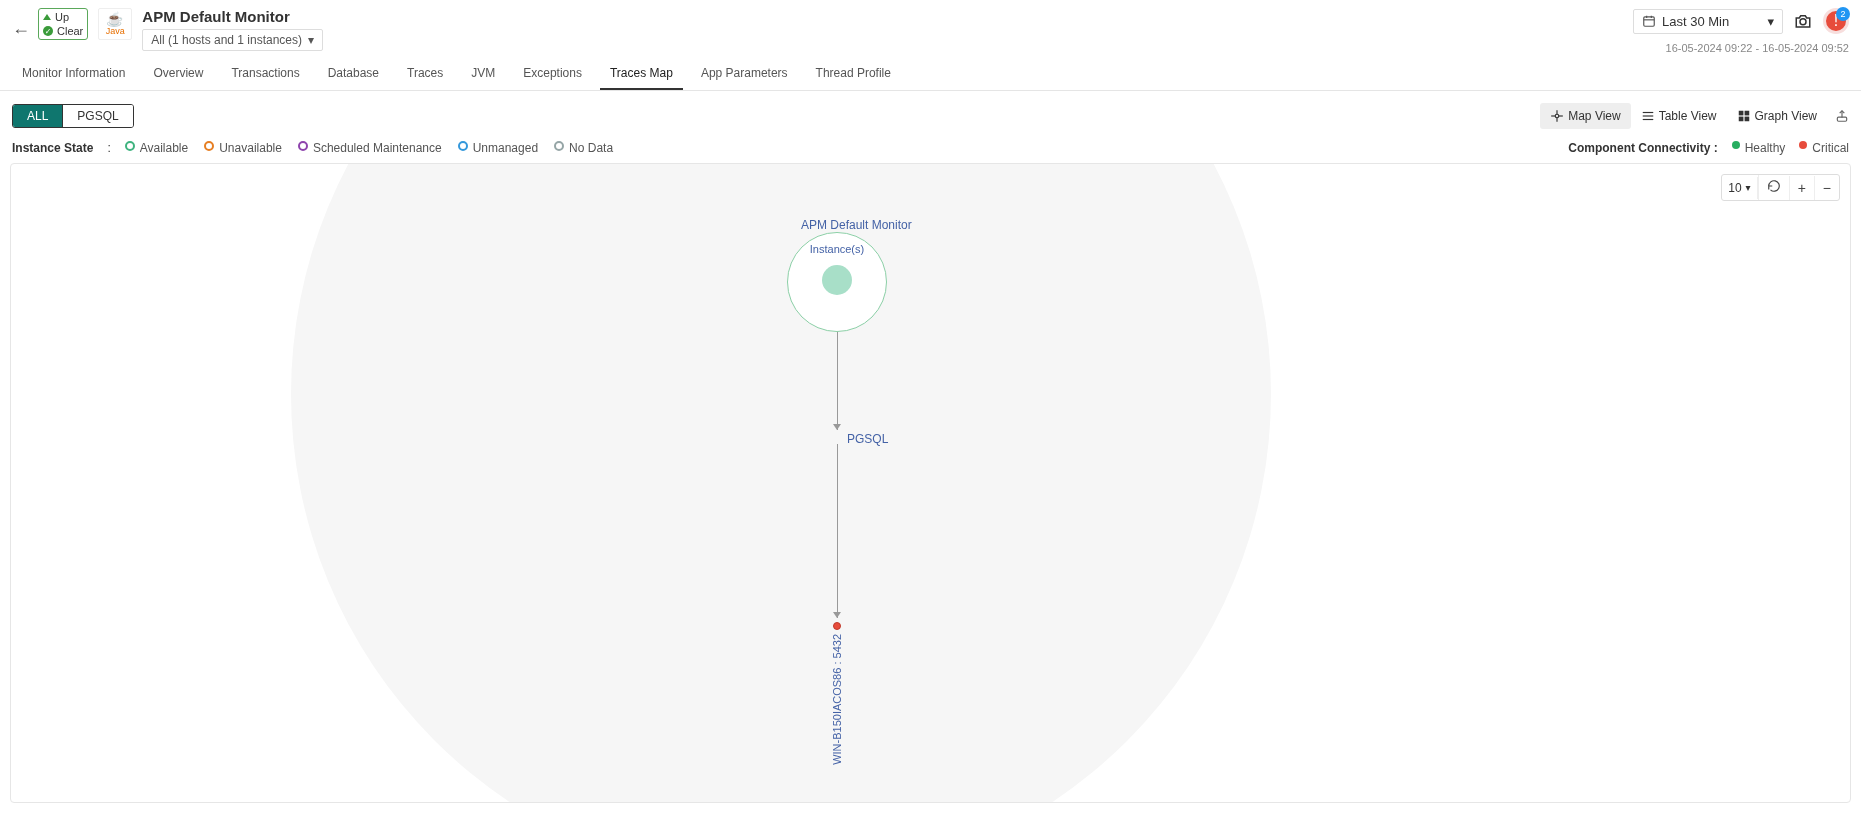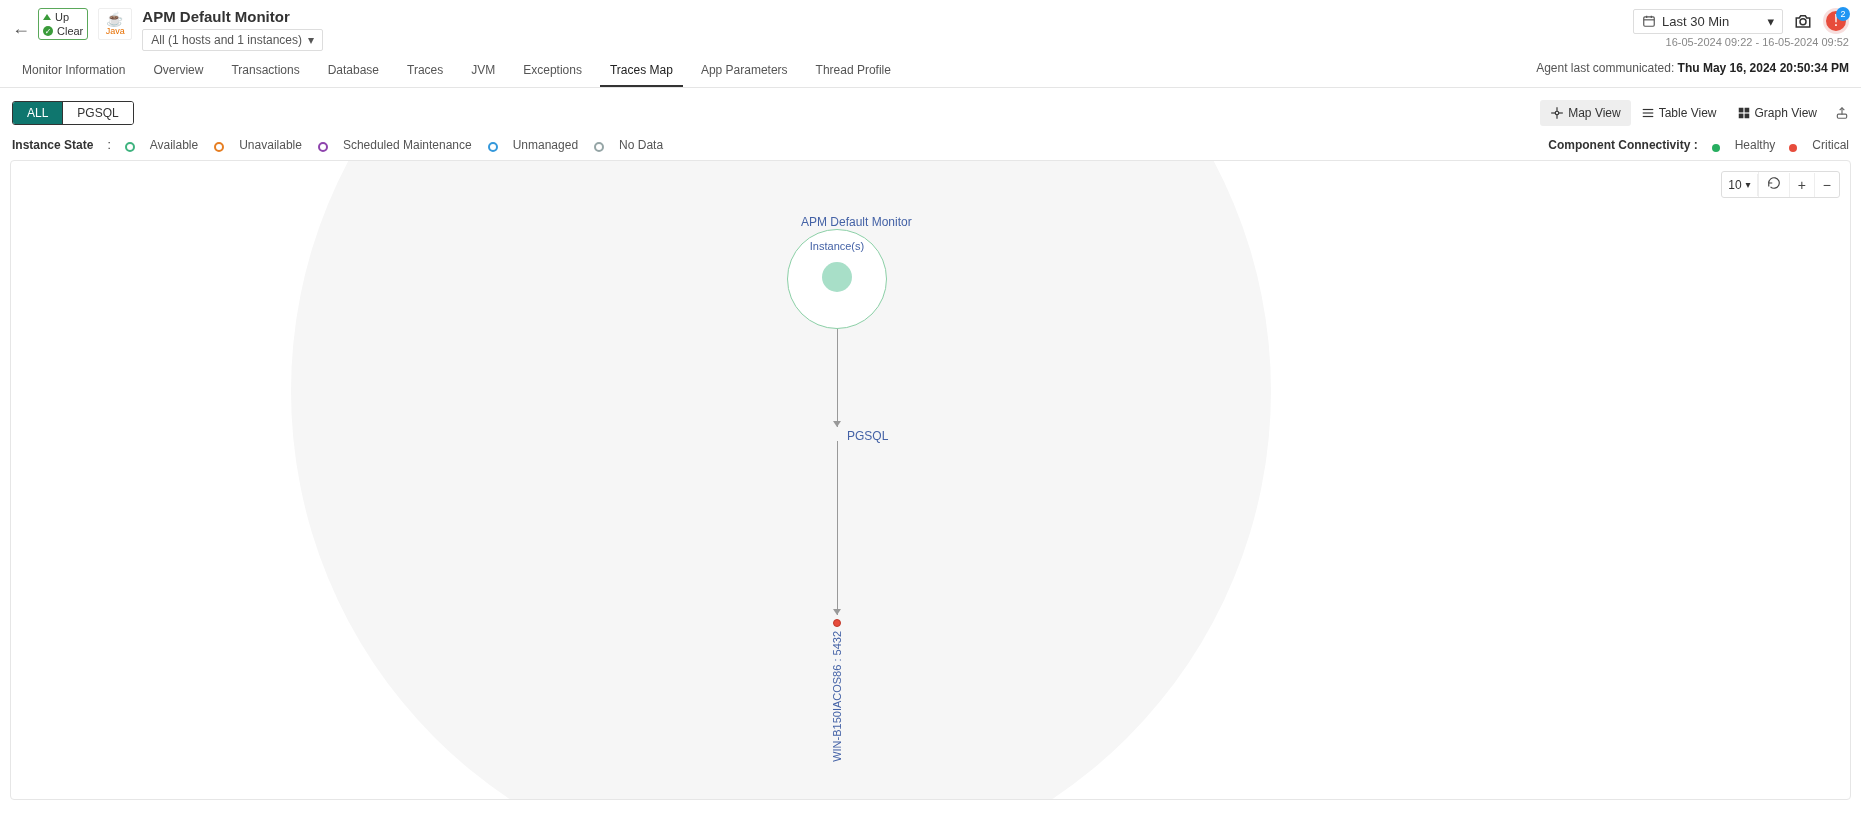--- a/index.html
+++ b/index.html
@@ -10,21 +10,21 @@
 .status-line { display:flex; align-items:center; gap:4px; font-size:11px; }
 .arrow-up { width:0; height:0; border-left:4px solid transparent; border-right:4px solid transparent; border-bottom:6px solid #3a9b3a; display:inline-block;}
 .check-circle { width:10px; height:10px; border-radius:50%; background:#3a9b3a; color:#fff; font-size:8px; display:flex; align-items:center; justify-content:center; }
 .java-icon { width:34px; height:32px; border:1px solid #eee; border-radius:2px; display:flex; flex-direction:column; align-items:center; justify-content:center; margin-right:10px; }
 .java-cup { font-size:14px; color:#e76f00; line-height:1; }
 .java-label { font-size:9px; color:#e76f00; }
 .title-area { flex:0 0 auto; }
 .page-title { font-size:15px; font-weight:600; color:#333; margin-bottom:4px; }
 .hosts-dd { display:inline-flex; align-items:center; border:1px solid #ddd; border-radius:2px; padding:3px 8px; font-size:12px; color:#555; cursor:pointer; gap:6px; background:#fff;}
 .spacer { flex:1; }
-.right-header { display:flex; flex-direction:column; align-items:flex-end; gap:2px; }
+.right-header { display:flex; flex-direction:column; align-items:flex-end; gap:8px; }
 .right-top-row { display:flex; align-items:center; gap:10px;}
 .time-dd { display:flex; align-items:center; border:1px solid #ddd; border-radius:2px; padding:4px 8px; gap:6px; cursor:pointer; background:#fff; min-width:150px; justify-content:space-between;}
 .cam-btn { width:20px; height:18px; color:#333; cursor:pointer; }
 .alert-badge { position:relative; width:26px; height:26px; border-radius:50%; background:#e74c3c; color:#fff; display:flex; align-items:center; justify-content:center; font-size:16px; cursor:pointer; border:3px solid #f7dedd;}
 .alert-count { position:absolute; top:-4px; right:-4px; background:#2196f3; color:#fff; border-radius:50%; width:14px; height:14px; font-size:9px; display:flex; align-items:center; justify-content:center;}
 .time-range-text { font-size:11px; color:#888; }
 .tabs-row { display:flex; align-items:center; border-bottom:1px solid #e5e5e5; padding: 0 12px; margin-top:4px;}
 .tab { padding:8px 10px 8px; font-size:12px; color:#555; cursor:pointer; border-bottom:2px solid transparent; margin-right:8px;}
 .tab.active { border-bottom-color:#333; color:#222; font-weight:500;}
 .tabs-right { margin-left:auto; font-size:12px; color:#555; padding-bottom:6px;}
@@ -35,21 +35,21 @@
 .pill.active { background:#0f766e; color:#fff;}
 .pill + .pill { border-left:1px solid #333;}
 .view-toggle { margin-left:auto; display:flex; gap:0; align-items:center; }
 .view-btn { display:flex; align-items:center; gap:4px; padding:6px 10px; font-size:12px; cursor:pointer; border-radius:3px; }
 .view-btn.active { background:#eee; }
 .share-btn { margin-left:8px; cursor:pointer; color:#666; }
 .legend-row { display:flex; align-items:center; padding:0 12px 8px; font-size:12px; color:#333;}
 .legend-left { display:flex; align-items:center; gap:14px;}
 .legend-label { font-weight:600; }
 .legend-items { display:flex; gap:16px; align-items:center;}
-.legend-item { display:flex; align-items:flex-end; gap:15px; color:#555;}
+.legend-item { display:flex; align-items:flex-start; gap:5px; color:#555;}
 .legend-circ { width:10px; height:10px; border-radius:50%; border:2px solid; }
 .legend-right { margin-left:auto; display:flex; align-items:center; gap:14px;}
 .legend-right .legend-label { font-weight:600; }
 .dot { width:8px; height:8px; border-radius:50%; display:inline-block;}
 .canvas-wrap { margin:0 10px 10px; border:1px solid #e6e6e6; border-radius:4px; position:relative; height:640px; background:#fff; overflow:hidden;}
 .canvas-bg { position:absolute; top:-260px; left:280px; width:980px; height:980px; border-radius:50%; background:#f6f6f6; }
 .map-title { position:absolute; left:790px; top:54px; color:#4462a6; font-size:12px; }
 .inst-outer { position:absolute; left:776px; top:68px; width:100px; height:100px; border:1px solid #8bcfa6; border-radius:50%; background:#fff; display:flex; flex-direction:column; align-items:center; padding-top:10px;}
 .inst-label { color:#4462a6; font-size:11px; }
 .inst-inner { width:30px; height:30px; border-radius:50%; background:#a8dfc8; margin-top:10px;}
@@ -124,23 +124,20 @@
   <div class="tab">Monitor Information</div>
   <div class="tab">Overview</div>
   <div class="tab">Transactions</div>
   <div class="tab">Database</div>
   <div class="tab">Traces</div>
   <div class="tab">JVM</div>
   <div class="tab">Exceptions</div>
   <div class="tab active">Traces Map</div>
   <div class="tab">App Parameters</div>
   <div class="tab">Thread Profile</div>
-  <div class="tabs-right">
-    <span>Agent last communicated: </span><span class="bold">Thu May 16, 2024 20:50:34 PM</span>
-  </div>
 </div>
 
 <div class="filter-row">
   <div class="filter-pills">
     <div class="pill active">ALL</div>
     <div class="pill">PGSQL</div>
   </div>
   <div class="view-toggle">
     <div class="view-btn active">
       <svg class="icon" viewBox="0 0 24 24" fill="none" stroke="#333" stroke-width="2">

